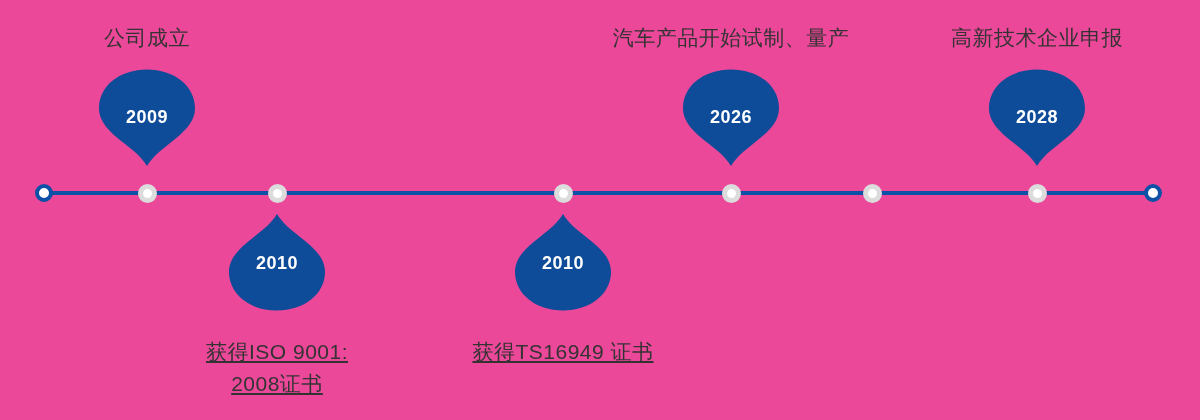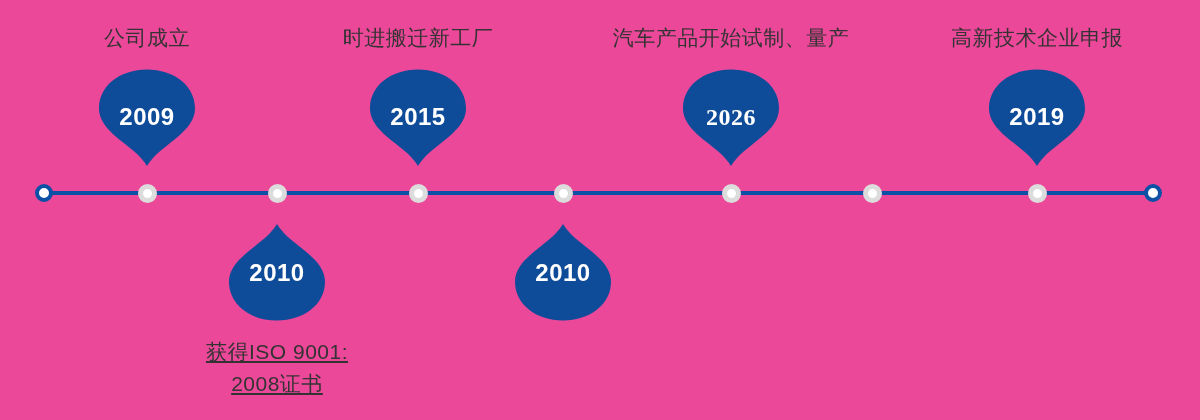--- a/index.html
+++ b/index.html
@@ -40,21 +40,21 @@
   .milestone {
     position: absolute;
     top: 0;
     width: 300px;
     height: 420px;
   }
   .m1 { left: -3px; }
   .m2 { left: 127px; }
   .m3 { left: 268px; }
   .m4 { left: 413px; }
-  .m5 { left: 581px; font-family: Liberation Serif, serif; }
+  .m5 { left: 581px; }
   .m6 { left: 722px; }
   .m7 { left: 887px; }
 
   .tick {
     position: absolute;
     left: 140.5px;
     top: 183.5px;
     width: 19px;
     height: 19px;
     border: 5px solid #DCDCDC;
@@ -77,42 +77,42 @@
   .milestone.top    .label { top: 22px; }
   .milestone.bottom .label { top: 336px; text-decoration: underline; }
 
   .drop {
     position: absolute;
     left: 100px;
     width: 100px;
     height: 98px;
   }
   .milestone.top    .drop { top: 68px; }
-  .milestone.bottom .drop { top: 224px; }
+  .milestone.bottom .drop { top: 214px; }
 
   .drop-svg {
     position: absolute;
     left: 0; top: 0;
     width: 100%;
     height: 100%;
     fill: #0E4C99;
     display: block;
   }
   .milestone.bottom .drop-svg { transform: scaleY(-1); }
 
   .year {
     position: absolute;
     left: 0; top: 0;
     width: 100%;
     height: 100%;
     display: flex;
     align-items: center;
     justify-content: center;
     color: #ffffff;
-    font-size: 24px;
+    font-size: 18px;
     font-weight: 700;
     letter-spacing: 0.5px;
   }
 </style>
 </head>
 <body>
 
 <div class="stage">
 
   <div class="line"></div>
@@ -135,32 +135,23 @@
 2008证书</div>
     <div class="drop">
       <svg class="drop-svg" viewBox="0 0 100 100" preserveAspectRatio="none" aria-hidden="true">
         <path d="M50 100 C44 90 36.5 84.5 27.5 77 C13.5 66 2 55.5 2 41 C2 18 23 1.5 50 1.5 C77 1.5 98 18 98 41 C98 55.5 86.5 66 72.5 77 C63.5 84.5 56 90 50 100 Z"></path>
       </svg>
       <span class="year">2010</span>
     </div>
     <div class="tick"></div>
   </div>
 
-  <div class="milestone top m3">
-    <div class="label">时进搬迁新工厂</div>
-    <div class="drop">
-      <svg class="drop-svg" viewBox="0 0 100 100" preserveAspectRatio="none" aria-hidden="true">
-        <path d="M50 100 C44 90 36.5 84.5 27.5 77 C13.5 66 2 55.5 2 41 C2 18 23 1.5 50 1.5 C77 1.5 98 18 98 41 C98 55.5 86.5 66 72.5 77 C63.5 84.5 56 90 50 100 Z"></path>
-      </svg>
-      <span class="year">2015</span>
-    </div>
-    <div class="tick"></div>
-  </div>
 
   <div class="milestone bottom m4">
+    <div class="label">获得TS16949 证书</div>
     <div class="drop">
       <svg class="drop-svg" viewBox="0 0 100 100" preserveAspectRatio="none" aria-hidden="true">
         <path d="M50 100 C44 90 36.5 84.5 27.5 77 C13.5 66 2 55.5 2 41 C2 18 23 1.5 50 1.5 C77 1.5 98 18 98 41 C98 55.5 86.5 66 72.5 77 C63.5 84.5 56 90 50 100 Z"></path>
       </svg>
       <span class="year">2010</span>
     </div>
     <div class="tick"></div>
   </div>
 
   <div class="milestone top m5">
@@ -177,18 +168,18 @@
   <div class="milestone bottom m6">
     <div class="tick"></div>
   </div>
 
   <div class="milestone top m7">
     <div class="label">高新技术企业申报</div>
     <div class="drop">
       <svg class="drop-svg" viewBox="0 0 100 100" preserveAspectRatio="none" aria-hidden="true">
         <path d="M50 100 C44 90 36.5 84.5 27.5 77 C13.5 66 2 55.5 2 41 C2 18 23 1.5 50 1.5 C77 1.5 98 18 98 41 C98 55.5 86.5 66 72.5 77 C63.5 84.5 56 90 50 100 Z"></path>
       </svg>
-      <span class="year">2019</span>
+      <span class="year">2028</span>
     </div>
     <div class="tick"></div>
   </div>
 
 </div>
 
 </body></html>

